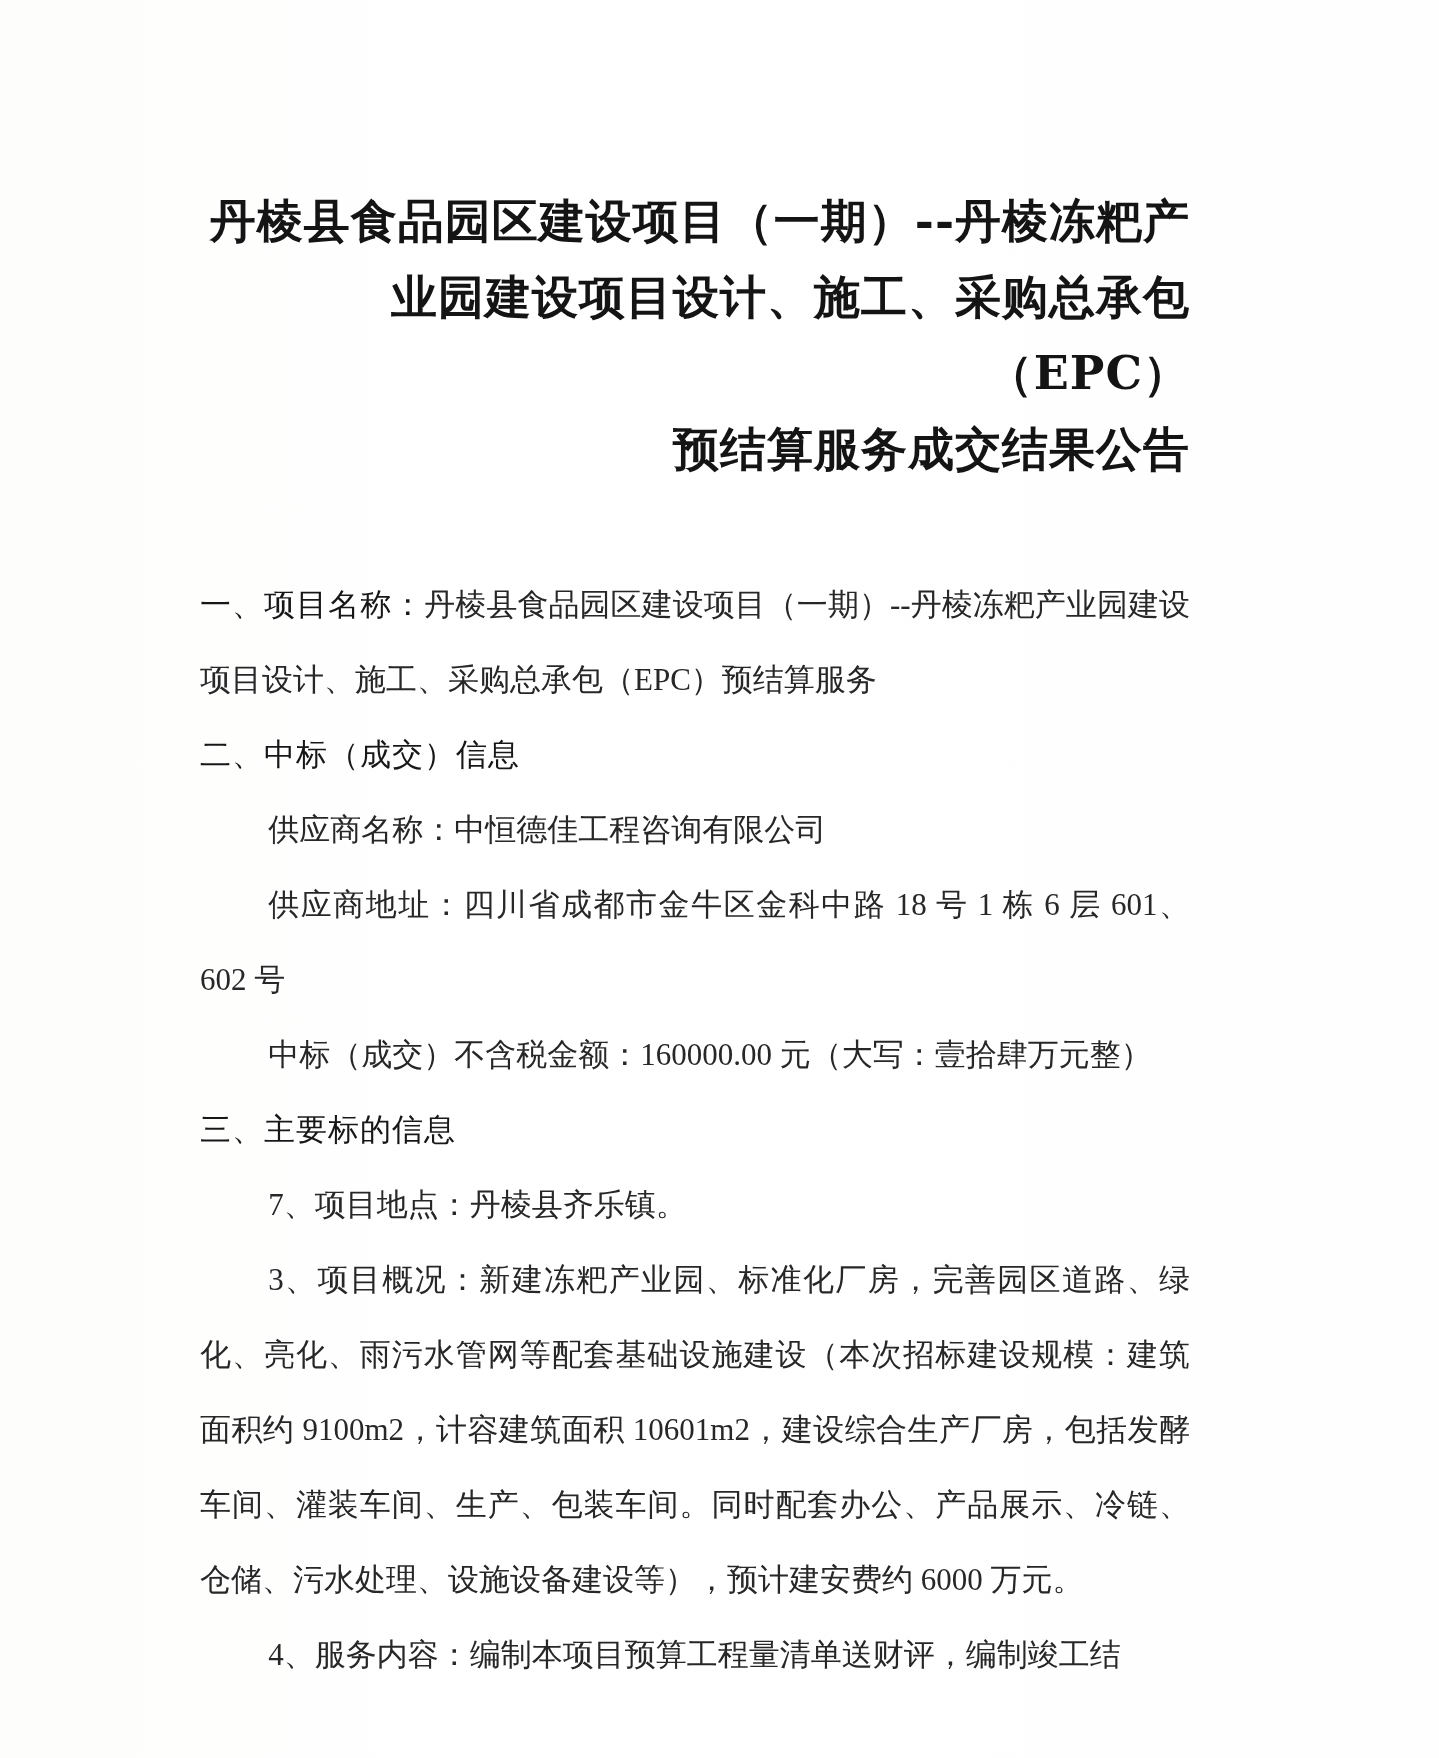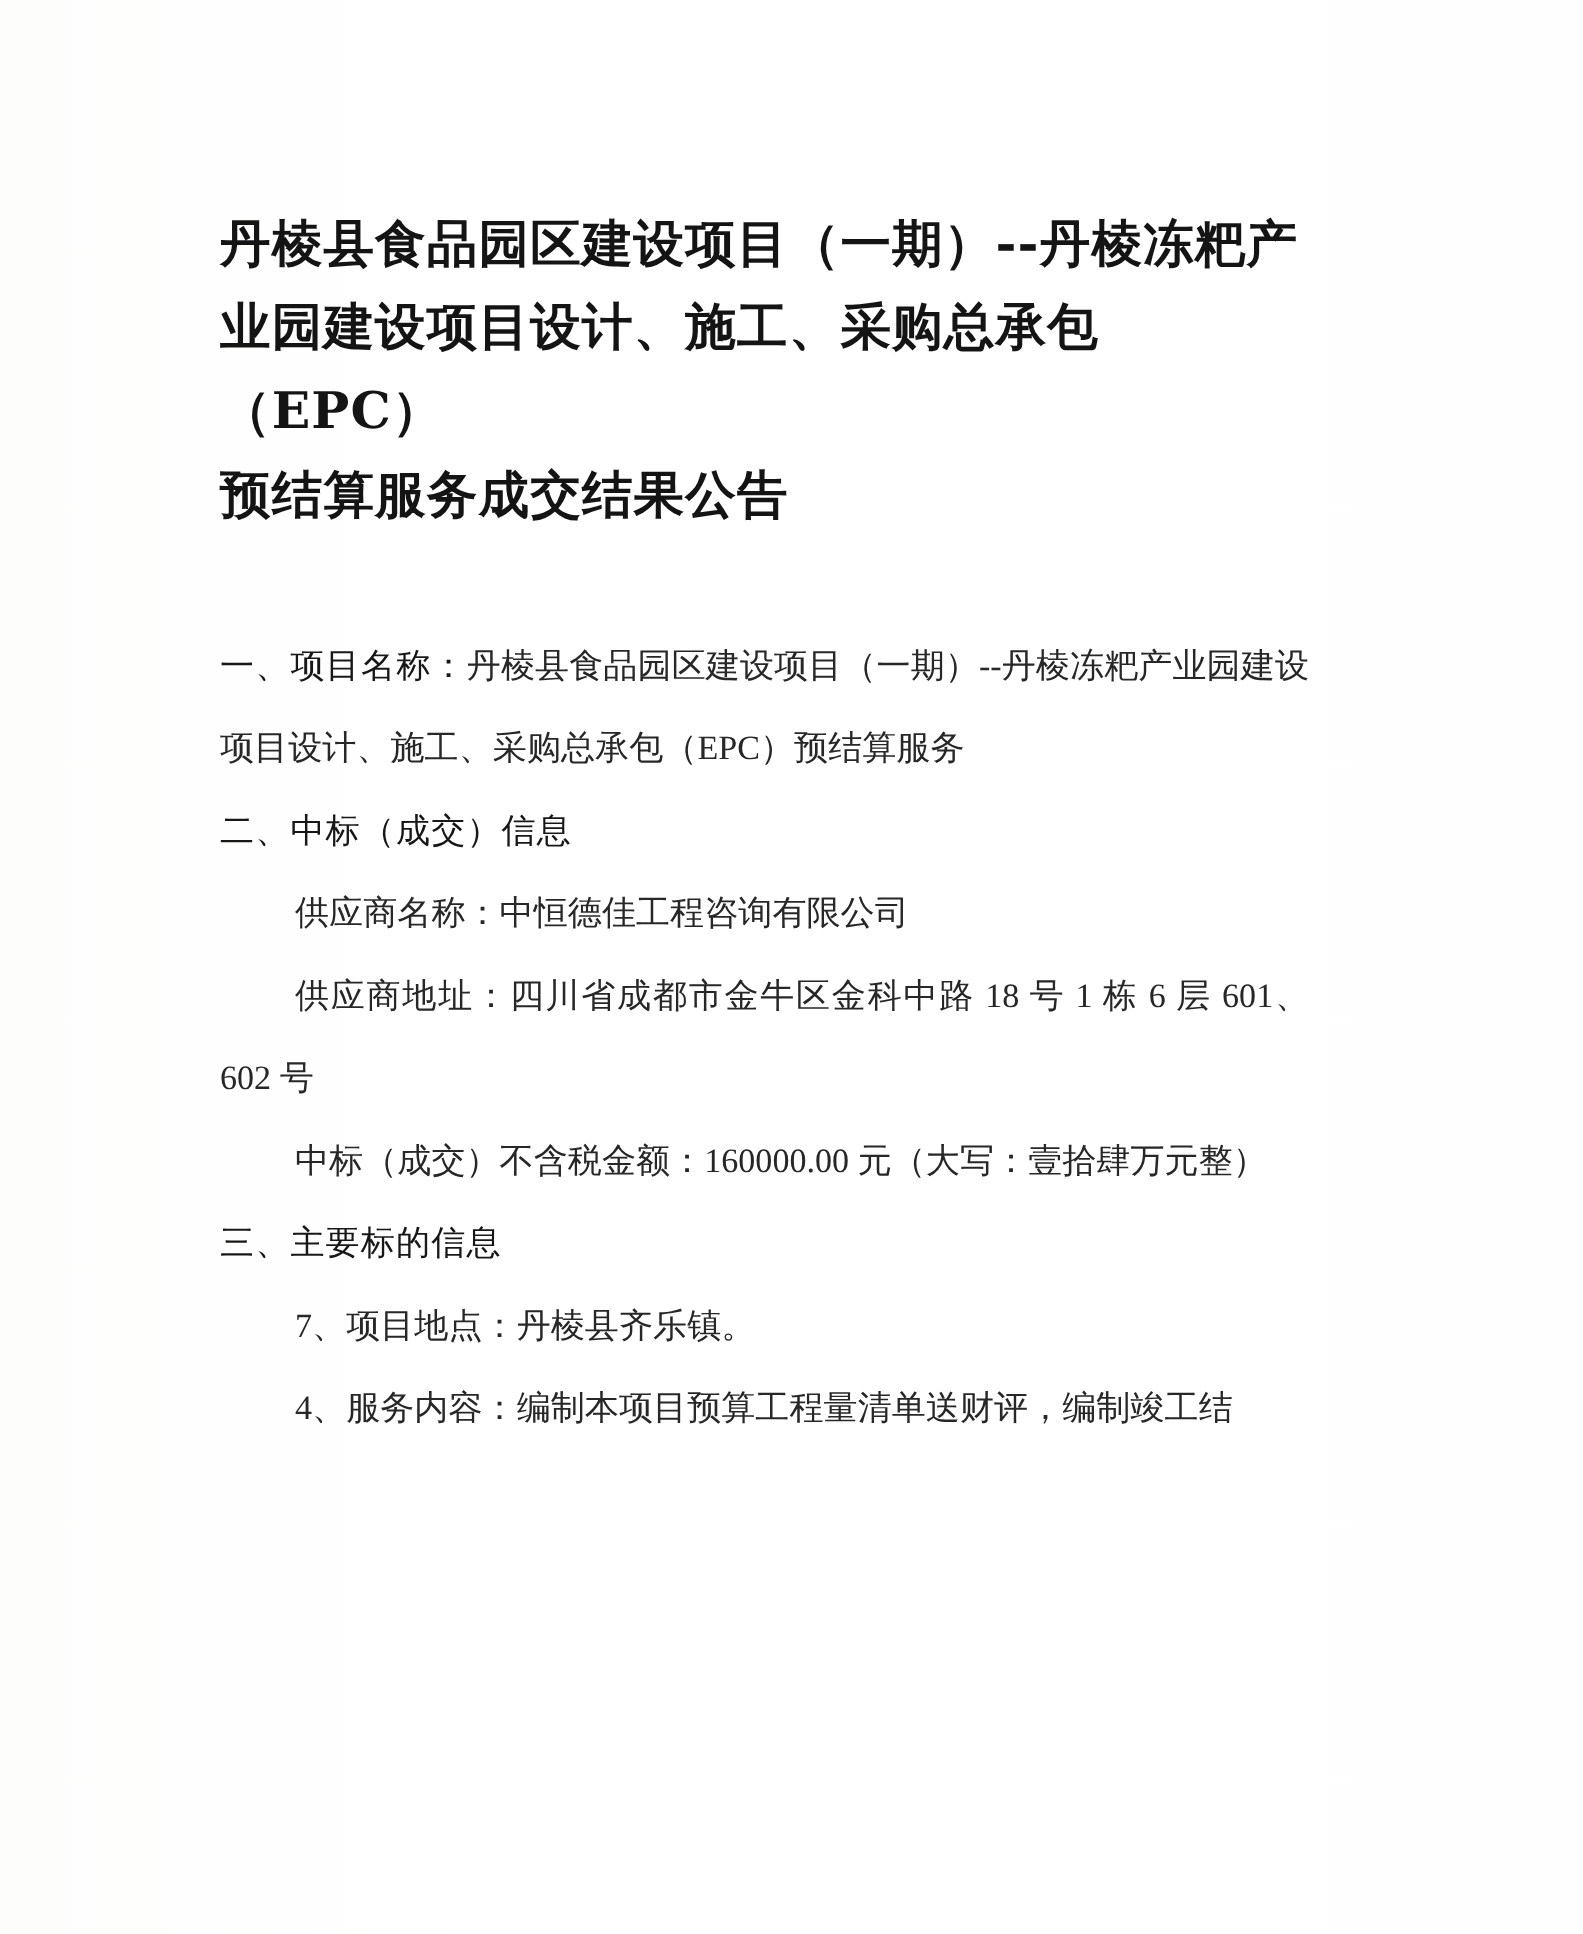--- a/index.html
+++ b/index.html
@@ -18,21 +18,21 @@
     font-family: "Liberation Serif", serif;
   }
   .content {
     position: absolute;
     left: 200px;
     top: 0;
     width: 990px;
   }
   .doc-title {
     margin-top: 183px;
-    text-align: left;
+    text-align: right;
     font-family: "DejaVu Serif", serif;
     font-weight: 700;
     font-size: 46px;
     line-height: 76px;
     letter-spacing: 1px;
     color: #141414;
   }
   .doc-title .t-line { display: block; }
   .doc-body {
     margin-top: 80px;
@@ -75,18 +75,19 @@
 
       <p class="para indent"><span>供应商地址：四川省成都市金牛区金科中路 18 号 1 栋 6 层 601、602 号</span></p>
 
       <p class="para indent"><span>中标（成交）不含税金额：160000.00 元（大写：壹拾肆万元整）</span></p>
 
       <p class="para"><span class="sect">三、主要标的信息</span></p>
 
 
       <p class="para indent"><span>7、项目地点：丹棱县齐乐镇。</span></p>
 
+      <p class="para indent"><span>3、项目概况：新建冻粑产业园、标准化厂房，完善园区道路、绿化、亮化、雨污水管网等配套基础设施建设（本次招标建设规模：建筑面积约 9100m2，计容建筑面积 10601m2，建设综合生产厂房，包括发酵车间、灌装车间、生产、包装车间。同时配套办公、产品展示、冷链、仓储、污水处理、设施设备建设等），预计建安费约 6000 万元。</span></p>
 
       <p class="para indent"><span>4、服务内容：编制本项目预算工程量清单送财评，编制竣工结</span></p>
 
     </div>
   </div>
 </div>
 
 </body></html>

